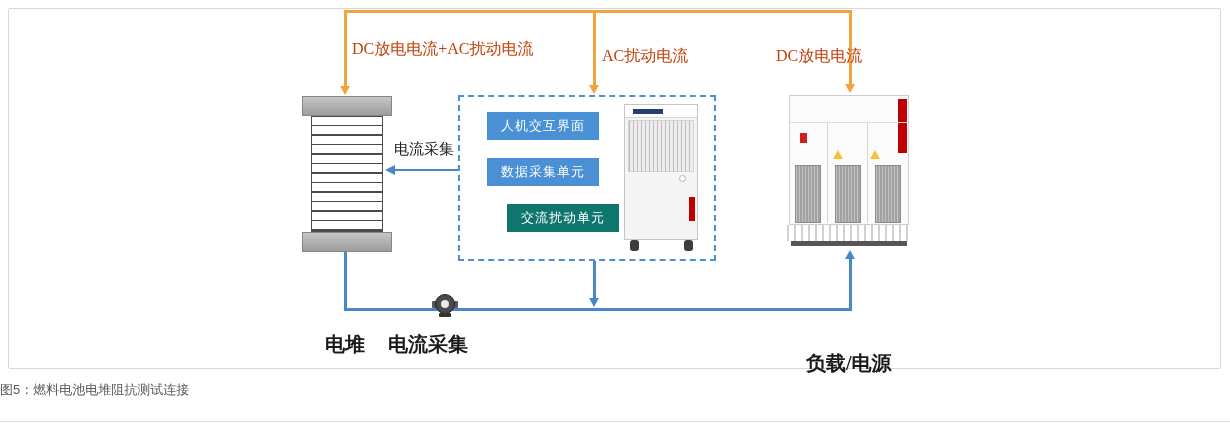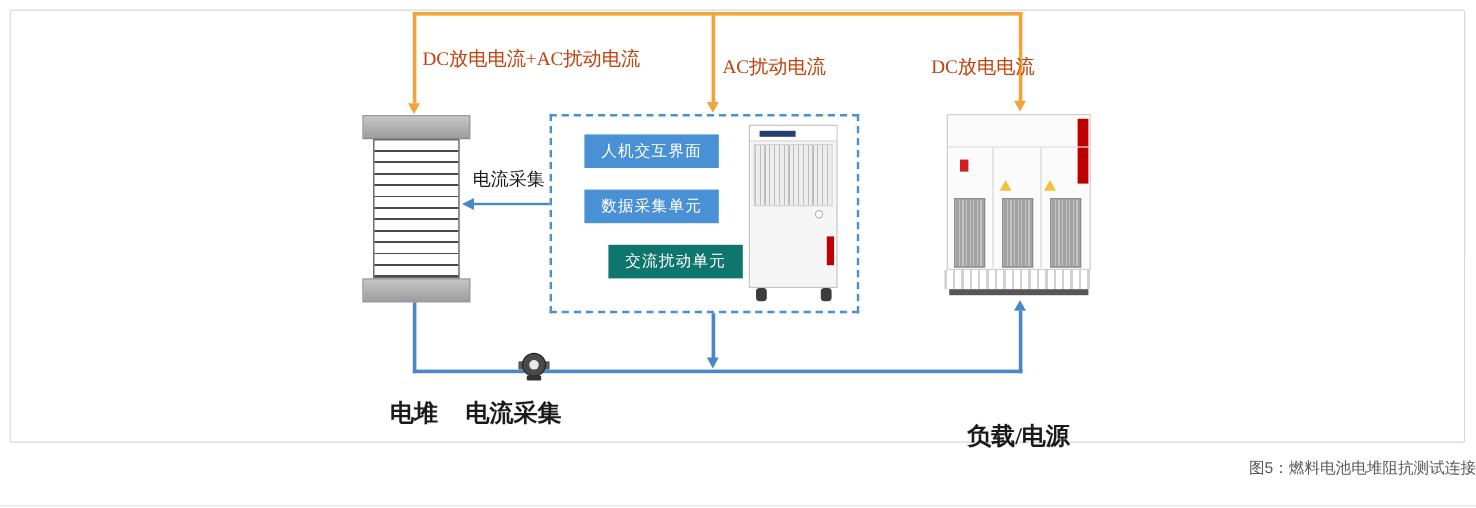--- a/index.html
+++ b/index.html
@@ -20,21 +20,21 @@
   .arrow-down-blue  { border-left:5px solid transparent; border-right:5px solid transparent; border-top:9px solid #4A87C7; }
   .arrow-up-blue    { border-left:5px solid transparent; border-right:5px solid transparent; border-bottom:9px solid #4A87C7; }
   .arrow-left-blue  { border-top:5px solid transparent; border-bottom:5px solid transparent; border-right:10px solid #4A87C7; }
 
   .toplabel { position:absolute; font-family:"Liberation Serif","DejaVu Serif",serif;
               font-size:16px; color:#c2410c; white-space:nowrap; }
   .bottomlabel { position:absolute; font-family:"Liberation Serif","DejaVu Serif",serif;
                  font-size:20px; font-weight:bold; color:#1a1a1a; text-align:center; white-space:nowrap; }
   .vlabel { position:absolute; font-family:"Liberation Serif","DejaVu Serif",serif;
             font-size:15px; color:#1a1a1a; text-align:center; white-space:nowrap; }
-  .caption { position:absolute; left:0; top:381px; width:1230px; text-align:right;
+  .caption { position:absolute; left:0; top:381px; width:1230px; text-align:left;
              font-size:13px; color:#595959; }
 
   
   .stack-cap { position:absolute; width:90px; height:20px;
                background:linear-gradient(#c6c6c6,#9d9d9d); border:1px solid #868686; }
   .stack-body { position:absolute; left:311px; top:116px; width:72px; height:116px;
                 background:#fff; border:1.5px solid #4a4a4a;
                 background-image:repeating-linear-gradient(to bottom, transparent 0 8px, #4a4a4a 8px 9.5px); }
 
   

